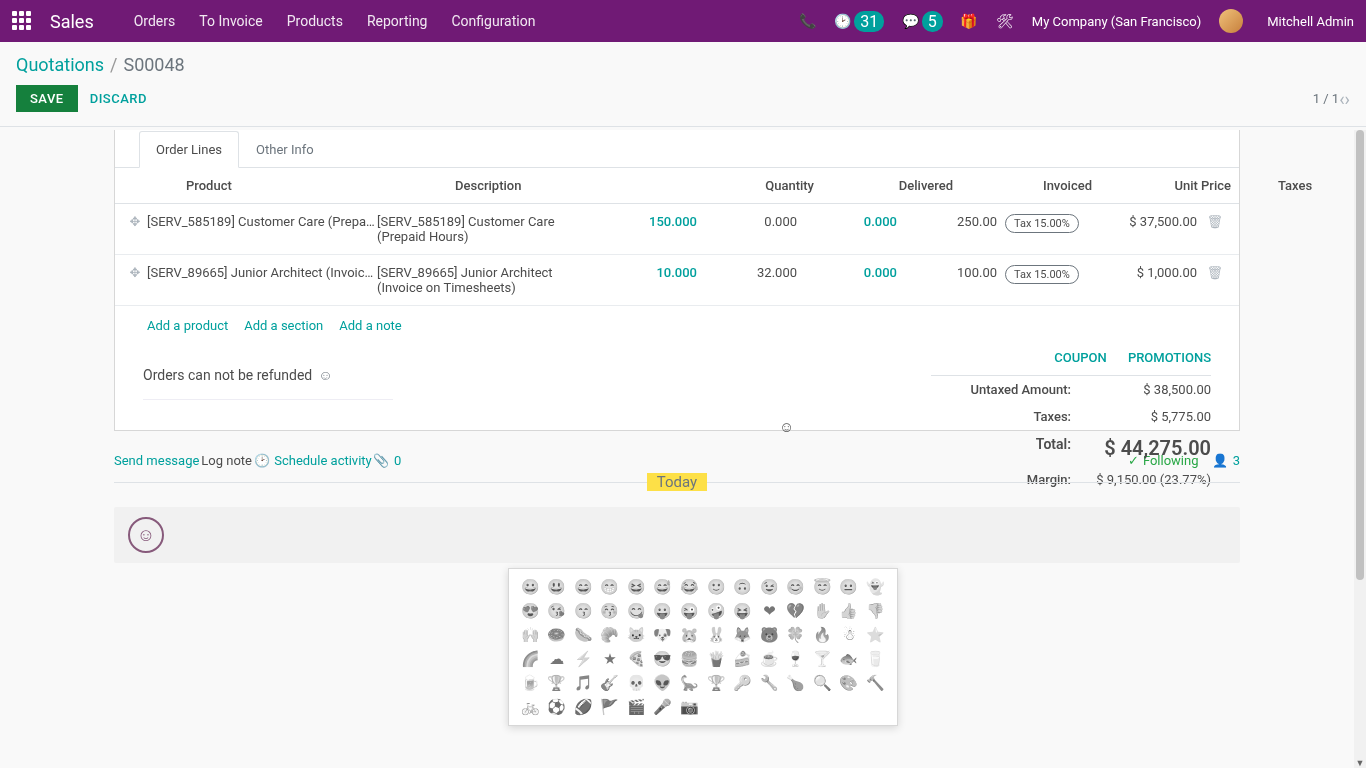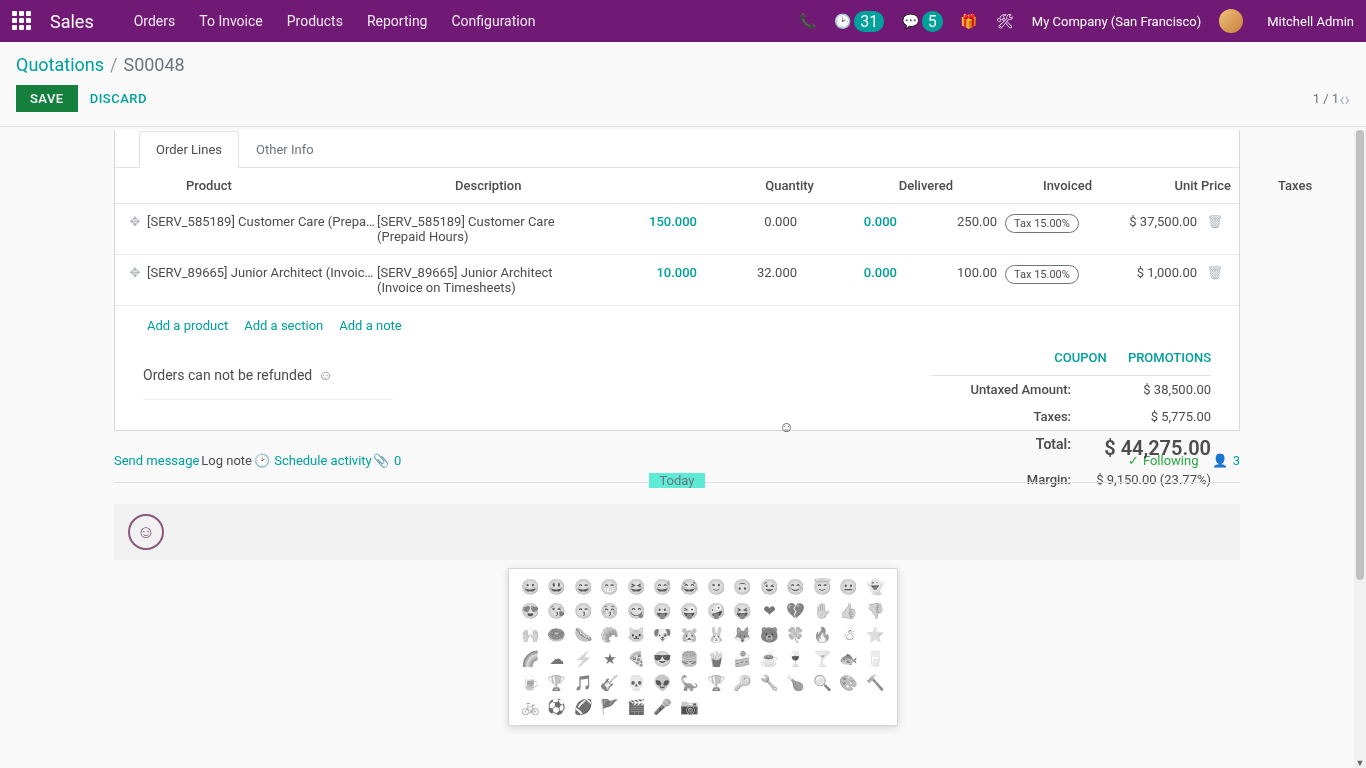--- a/index.html
+++ b/index.html
@@ -69,21 +69,21 @@
 .chatter-wrap { width:1126px; margin:16px auto 0; }
 .chatter-bar { display:flex; align-items:center; gap:2px; font-size:13px; color:#00a09d; padding:6px 0; }
 .chatter-bar .log-lnk { color:#4c4c4c; }
 .sched-lnk { color:#00a09d; display:flex; align-items:center; gap:4px; }
 .attach-cnt { color:#00a09d; display:flex; align-items:center; gap:4px; }
 .chatter-right { margin-left:auto; display:flex; align-items:center; gap:14px; }
 .follow-lnk { color:#28a745; display:flex; align-items:center; gap:4px; }
 .follower-cnt { color:#00a09d; display:flex; align-items:center; gap:4px; }
 
 .day-header { border-top:1px solid #dee2e6; text-align:center; position:relative; margin-top:8px; }
-.day-header span { position:relative; top:-10px; background:#5eead4; padding:0 10px; color:#6c757d; font-size:13px; }
+.day-header span { position:relative; top:-10px; background:#fde047; padding:0 10px; color:#6c757d; font-size:15px; }
 
 .msg-card { background:#f1f1f1; border-radius:2px; padding:10px 14px; display:flex; gap:12px; margin-top:6px; }
 .bot-icon { width:36px; height:36px; border-radius:50%; border:2px solid #875a7b; display:flex; align-items:center; justify-content:center; color:#875a7b; font-size:18px; }
 .msg-body { font-size:13px; }
 .msg-author { font-weight:600; color:#4c4c4c; }
 .msg-time { color:#999; font-size:11px; margin-left:6px; }
 .msg-text { color:#4c4c4c; margin-top:2px; }
 
 .scroll-track { position:absolute; right:0; top:130px; bottom:0; width:12px; background:#f1f1f1; }
 .scroll-thumb { position:absolute; left:2px; right:2px; top:0; height:450px; background:#c1c1c1; border-radius:4px; }

